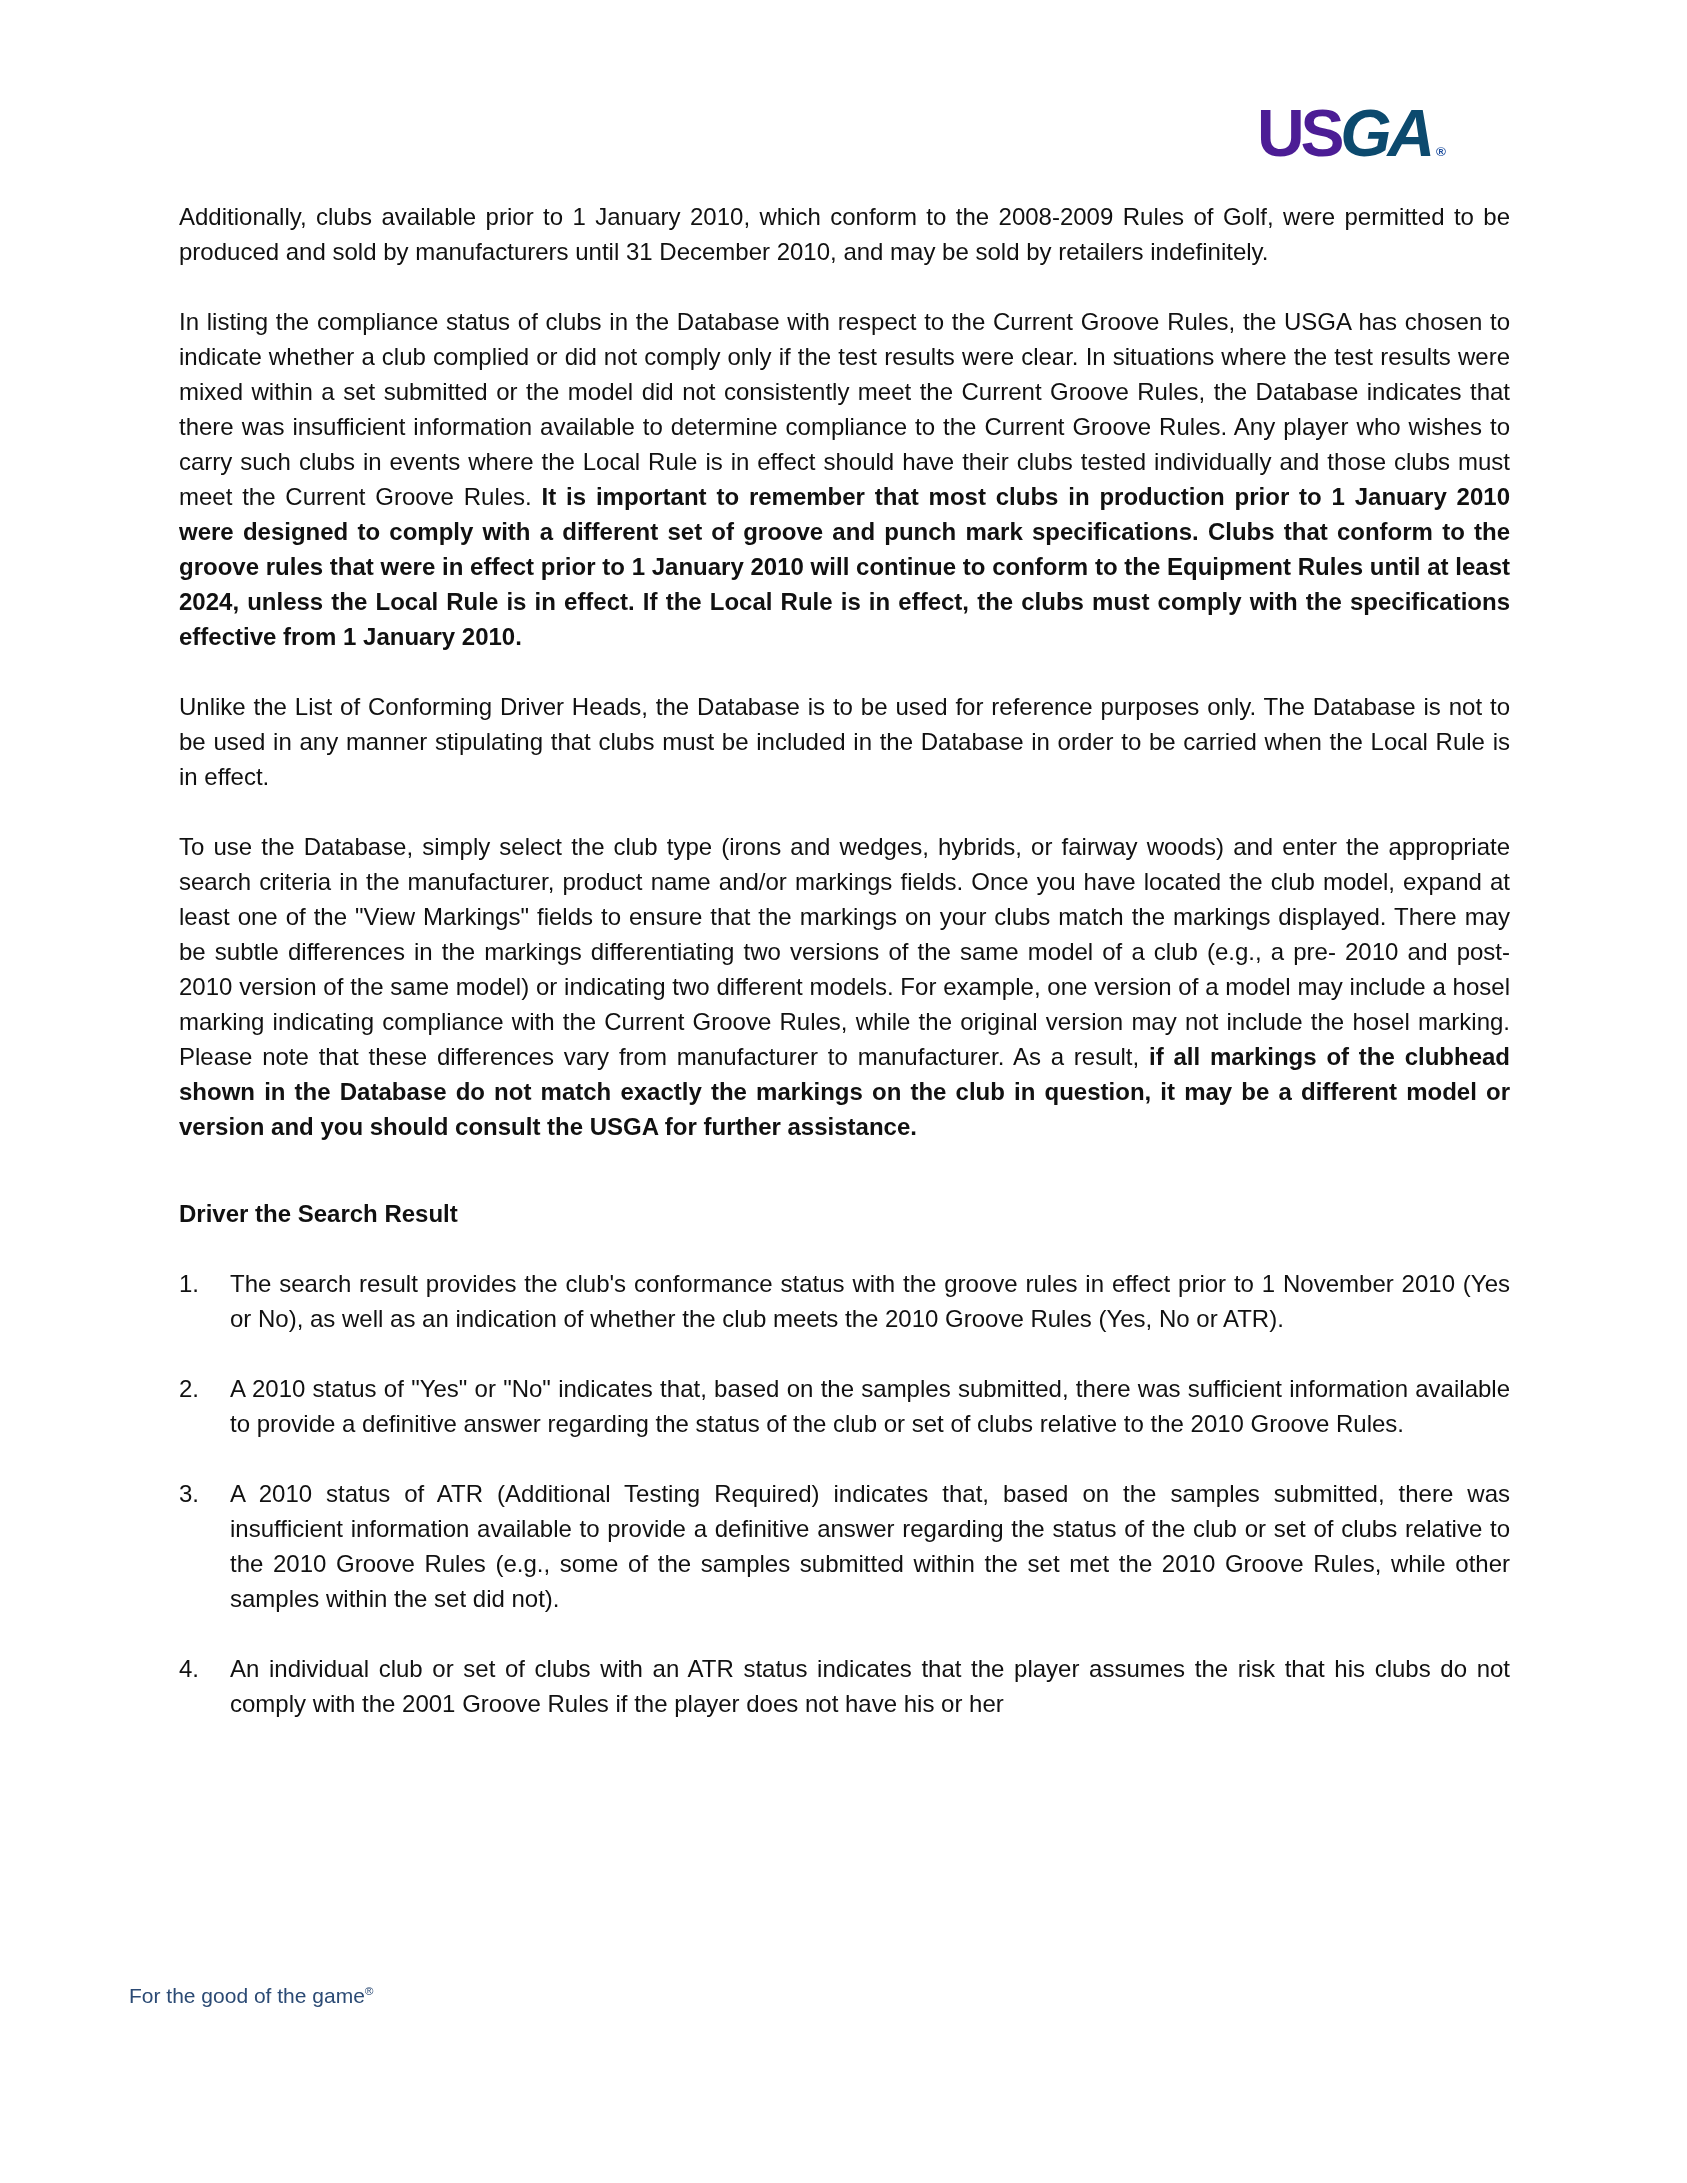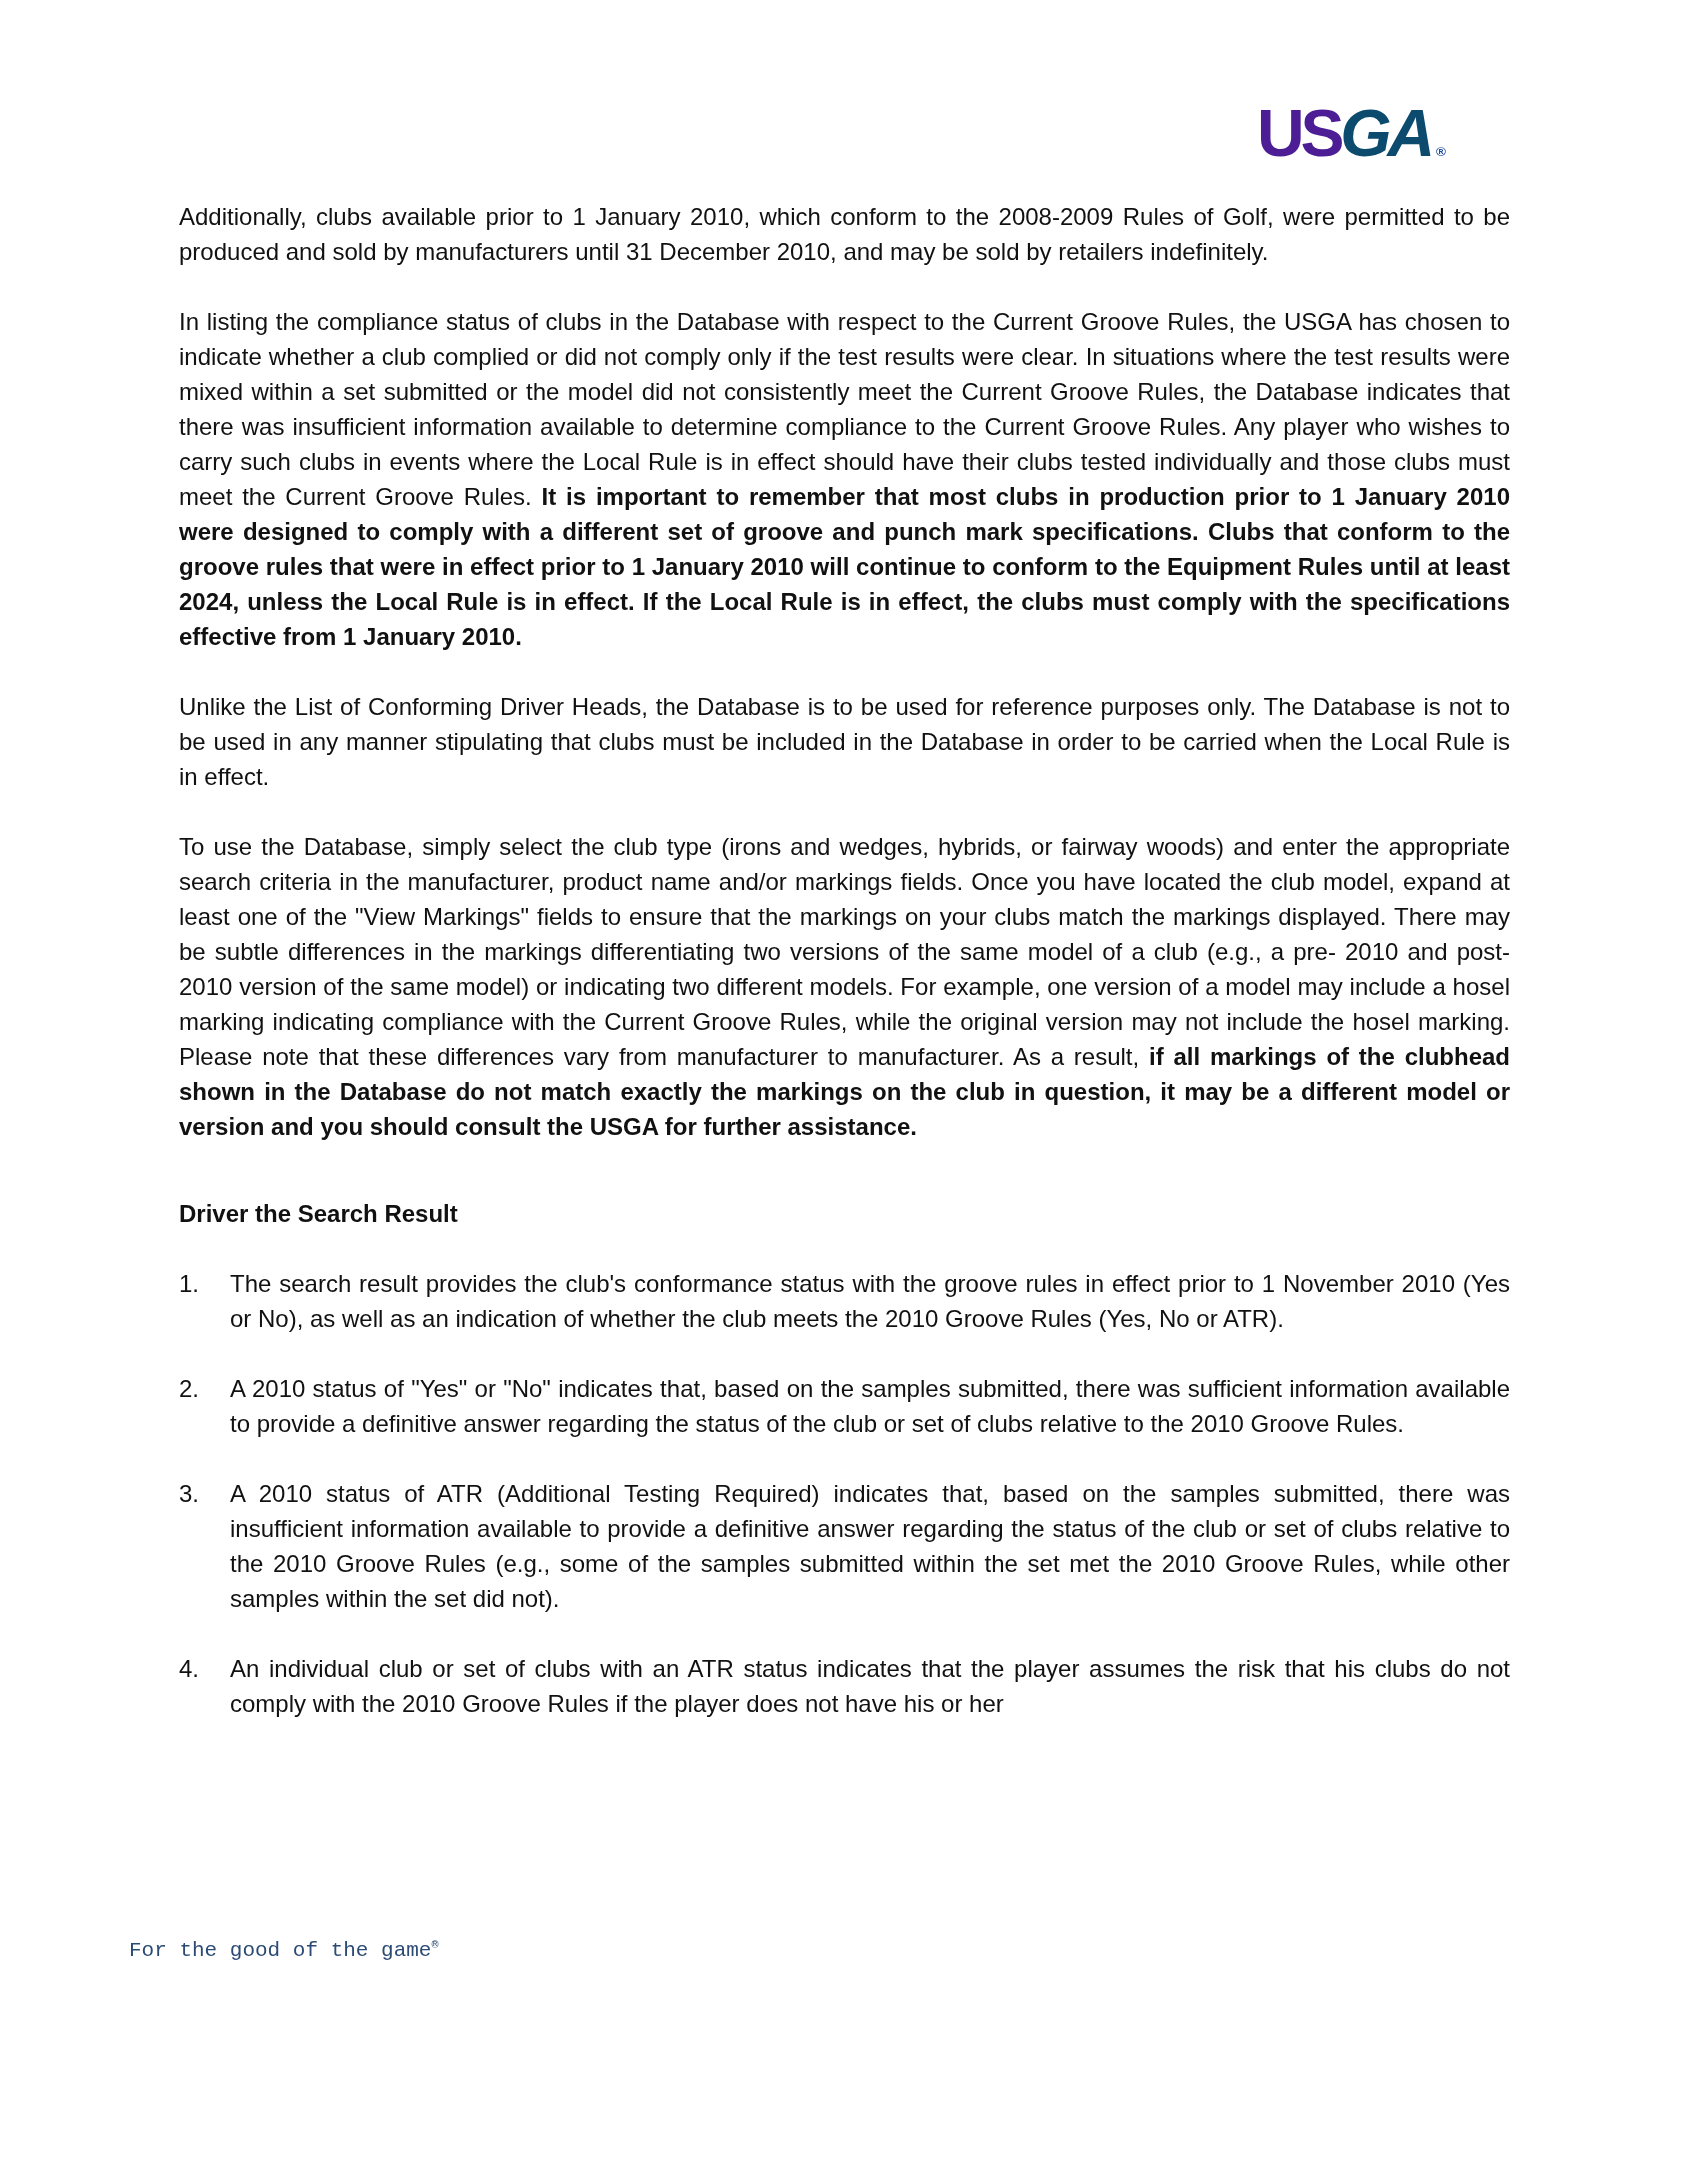--- a/index.html
+++ b/index.html
@@ -21,42 +21,42 @@
     }
     .content p { margin: 0 0 35px 0; }
     .content b { font-weight: bold; }
     .heading {
       font-weight: bold; margin: 52px 0 35px 0 !important;
     }
     ol { margin: 0; padding: 0; list-style: none; }
     ol li { position: relative; padding-left: 51px; margin-bottom: 35px; }
     ol li .num { position: absolute; left: 0; top: 0; }
     .footer {
-      position: absolute; left: 129px; top: 1938px;
-      font-family: Liberation Mono, monospace; font-size: 21px; color: #2b4a74;
+      position: absolute; left: 129px; top: 1984px;
+      font-family: Liberation Sans, sans-serif; font-size: 21px; color: #2b4a74;
     }
     .footer sup { font-size: 11.8px; }
   </style>
 </head>
 <body>
 
 <div class="logo">
   <span class="us">US</span><span class="ga">GA</span><span class="reg">®</span>
 </div>
 
 <div class="content">
   <p>Additionally, clubs available prior to 1 January 2010, which conform to the 2008-2009 Rules of Golf, were permitted to be produced and sold by manufacturers until 31 December 2010, and may be sold by retailers indefinitely.</p>
   <p><span>In listing the compliance status of clubs in the Database with respect to the Current Groove Rules, the USGA has chosen to indicate whether a club complied or did not comply only if the test results were clear. In situations where the test results were mixed within a set submitted or the model did not consistently meet the Current Groove Rules, the Database indicates that there was insufficient information available to determine compliance to the Current Groove Rules. Any player who wishes to carry such clubs in events where the Local Rule is in effect should have their clubs tested individually and those clubs must meet the Current Groove Rules. </span><b>It is important to remember that most clubs in production prior to 1 January 2010 were designed to comply with a different set of groove and punch mark specifications. Clubs that conform to the groove rules that were in effect prior to 1 January 2010 will continue to conform to the Equipment Rules until at least 2024, unless the Local Rule is in effect. If the Local Rule is in effect, the clubs must comply with the specifications effective from 1 January 2010.</b></p>
   <p>Unlike the List of Conforming Driver Heads, the Database is to be used for reference purposes only. The Database is not to be used in any manner stipulating that clubs must be included in the Database in order to be carried when the Local Rule is in effect.</p>
   <p><span>To use the Database, simply select the club type (irons and wedges, hybrids, or fairway woods) and enter the appropriate search criteria in the manufacturer, product name and/or markings fields. Once you have located the club model, expand at least one of the "View Markings" fields to ensure that the markings on your clubs match the markings displayed. There may be subtle differences in the markings differentiating two versions of the same model of a club (e.g., a pre- 2010 and post-2010 version of the same model) or indicating two different models. For example, one version of a model may include a hosel marking indicating compliance with the Current Groove Rules, while the original version may not include the hosel marking. Please note that these differences vary from manufacturer to manufacturer. As a result, </span><b>if all markings of the clubhead shown in the Database do not match exactly the markings on the club in question, it may be a different model or version and you should consult the USGA for further assistance.</b></p>
   <p class="heading">Driver the Search Result</p>
   <ol>
     <li><span class="num">1.</span><span>The search result provides the club's conformance status with the groove rules in effect prior to 1 November 2010 (Yes or No), as well as an indication of whether the club meets the 2010 Groove Rules (Yes, No or ATR).</span></li>
     <li><span class="num">2.</span><span>A 2010 status of "Yes" or "No" indicates that, based on the samples submitted, there was sufficient information available to provide a definitive answer regarding the status of the club or set of clubs relative to the 2010 Groove Rules.</span></li>
     <li><span class="num">3.</span><span>A 2010 status of ATR (Additional Testing Required) indicates that, based on the samples submitted, there was insufficient information available to provide a definitive answer regarding the status of the club or set of clubs relative to the 2010 Groove Rules (e.g., some of the samples submitted within the set met the 2010 Groove Rules, while other samples within the set did not).</span></li>
-    <li><span class="num">4.</span><span>An individual club or set of clubs with an ATR status indicates that the player assumes the risk that his clubs do not comply with the 2010 Groove Rules if the player does not have his or her</span></li>
+    <li><span class="num">4.</span><span>An individual club or set of clubs with an ATR status indicates that the player assumes the risk that his clubs do not comply with the 2001 Groove Rules if the player does not have his or her</span></li>
   </ol>
 </div>
 
 <div class="footer">
   <span>For the good of the game</span><sup>®</sup>
 </div>
 
 
 </body></html>

